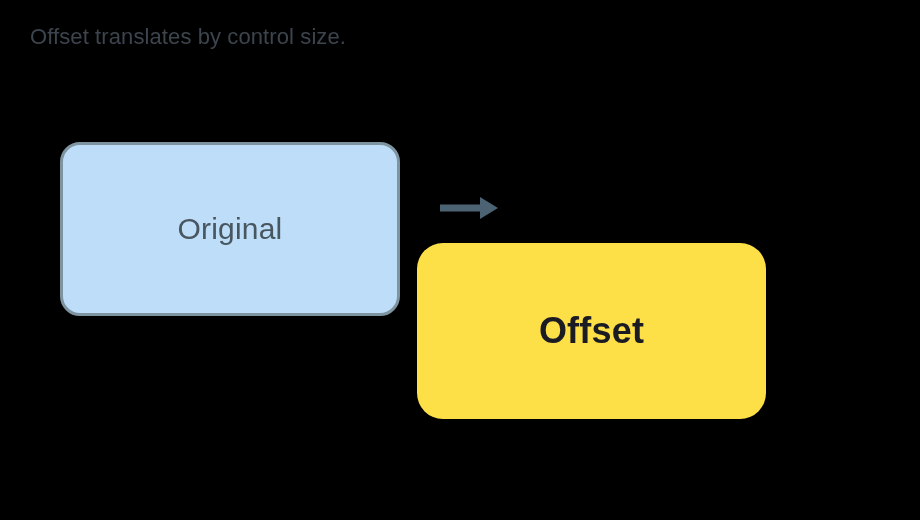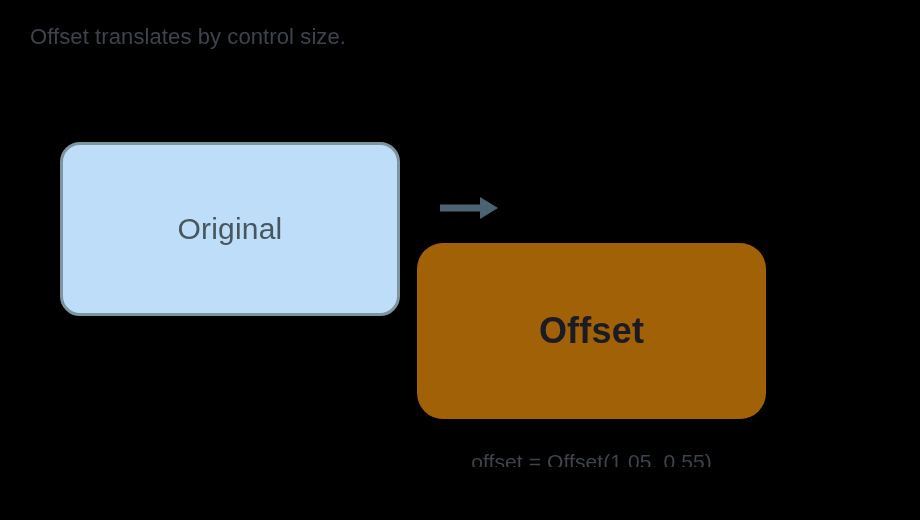--- a/index.html
+++ b/index.html
@@ -54,21 +54,21 @@
     font-weight: 400;
     color: #47565F;
     letter-spacing: 0.2px;
   }
 
   .box-offset {
     left: 417px;
     top: 243px;
     width: 349px;
     height: 176px;
-    background: #a16207;
+    background: #fde047;
     border: none;
     border-radius: 26px;
   }
   .box-offset .box-label {
     font-size: 36px;
     font-weight: 700;
     color: #1B1B23;
     letter-spacing: 0.2px;
   }
 
@@ -110,15 +110,14 @@
   <div class="arrow-wrap">
     <svg width="62" height="32" viewBox="0 0 62 32" xmlns="http://www.w3.org/2000/svg">
       <path d="M2 12.5 H42 V5 L60 16 L42 27 V19.5 H2 Z" fill="#4C6373"></path>
     </svg>
   </div>
 
   <div class="box box-offset">
     <span class="box-label">Offset</span>
   </div>
 
-  <div class="caption">offset = Offset(1.05, 0.55)</div>
 
 </div>
 
 </body></html>

